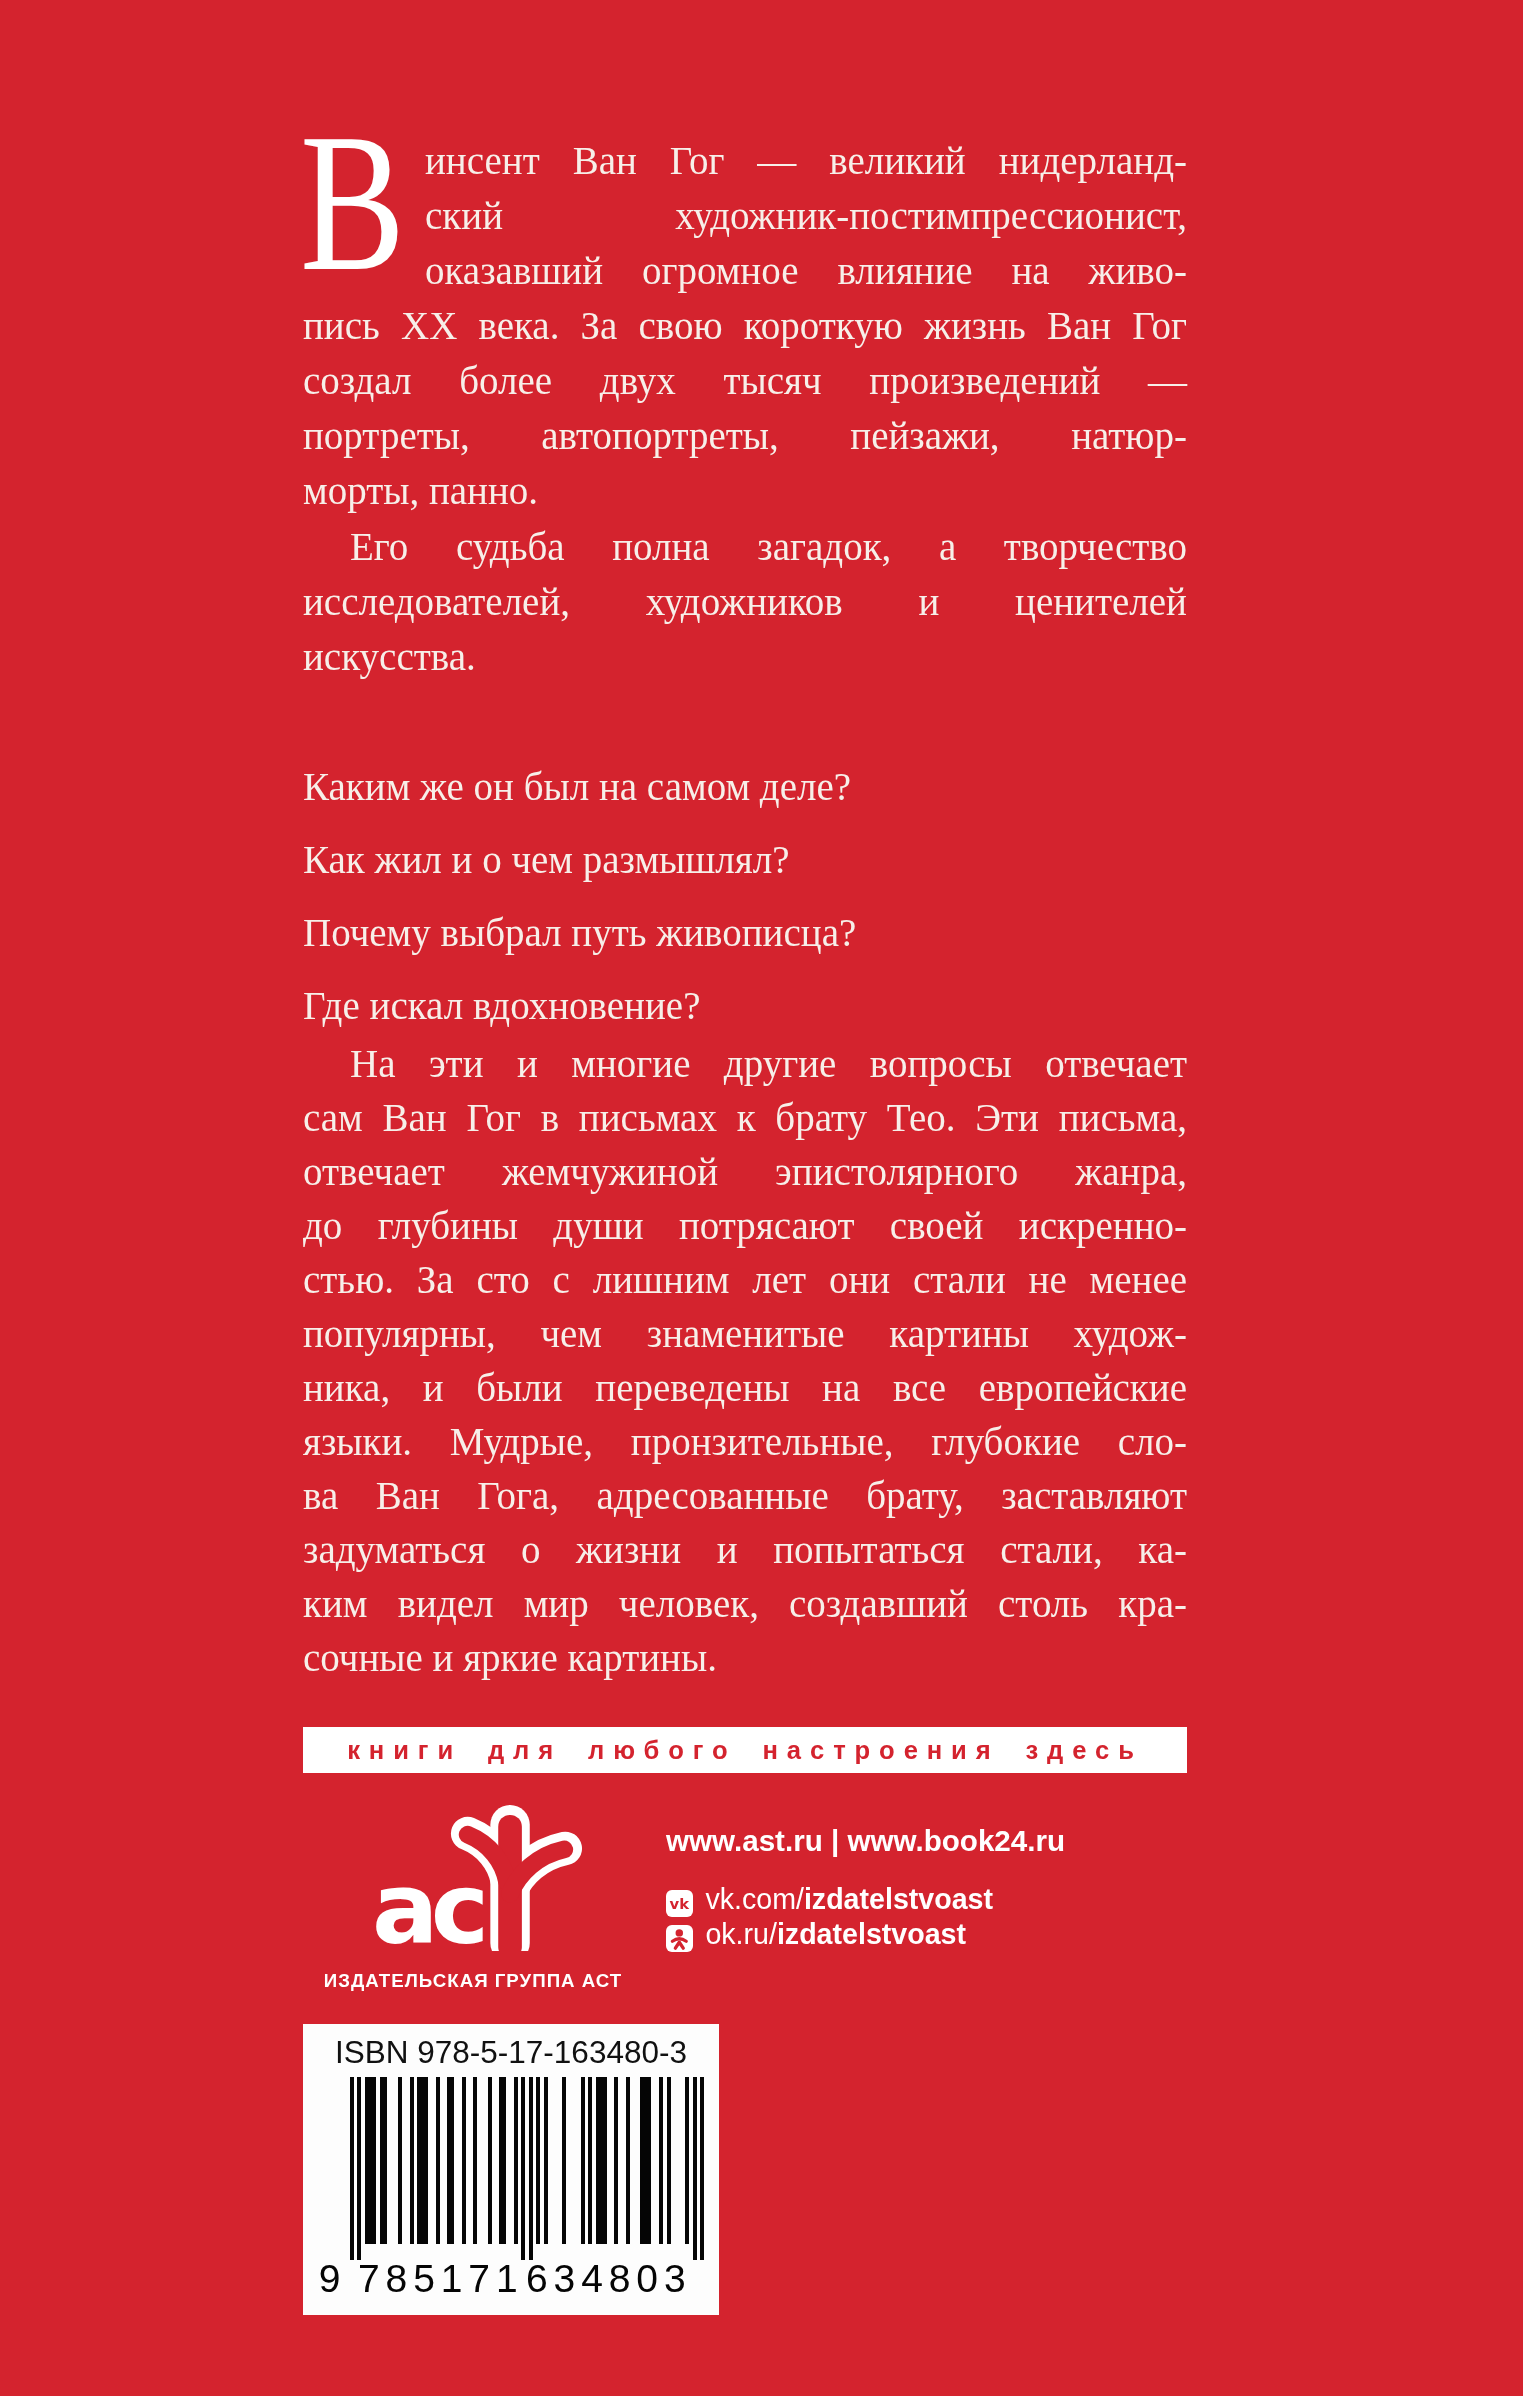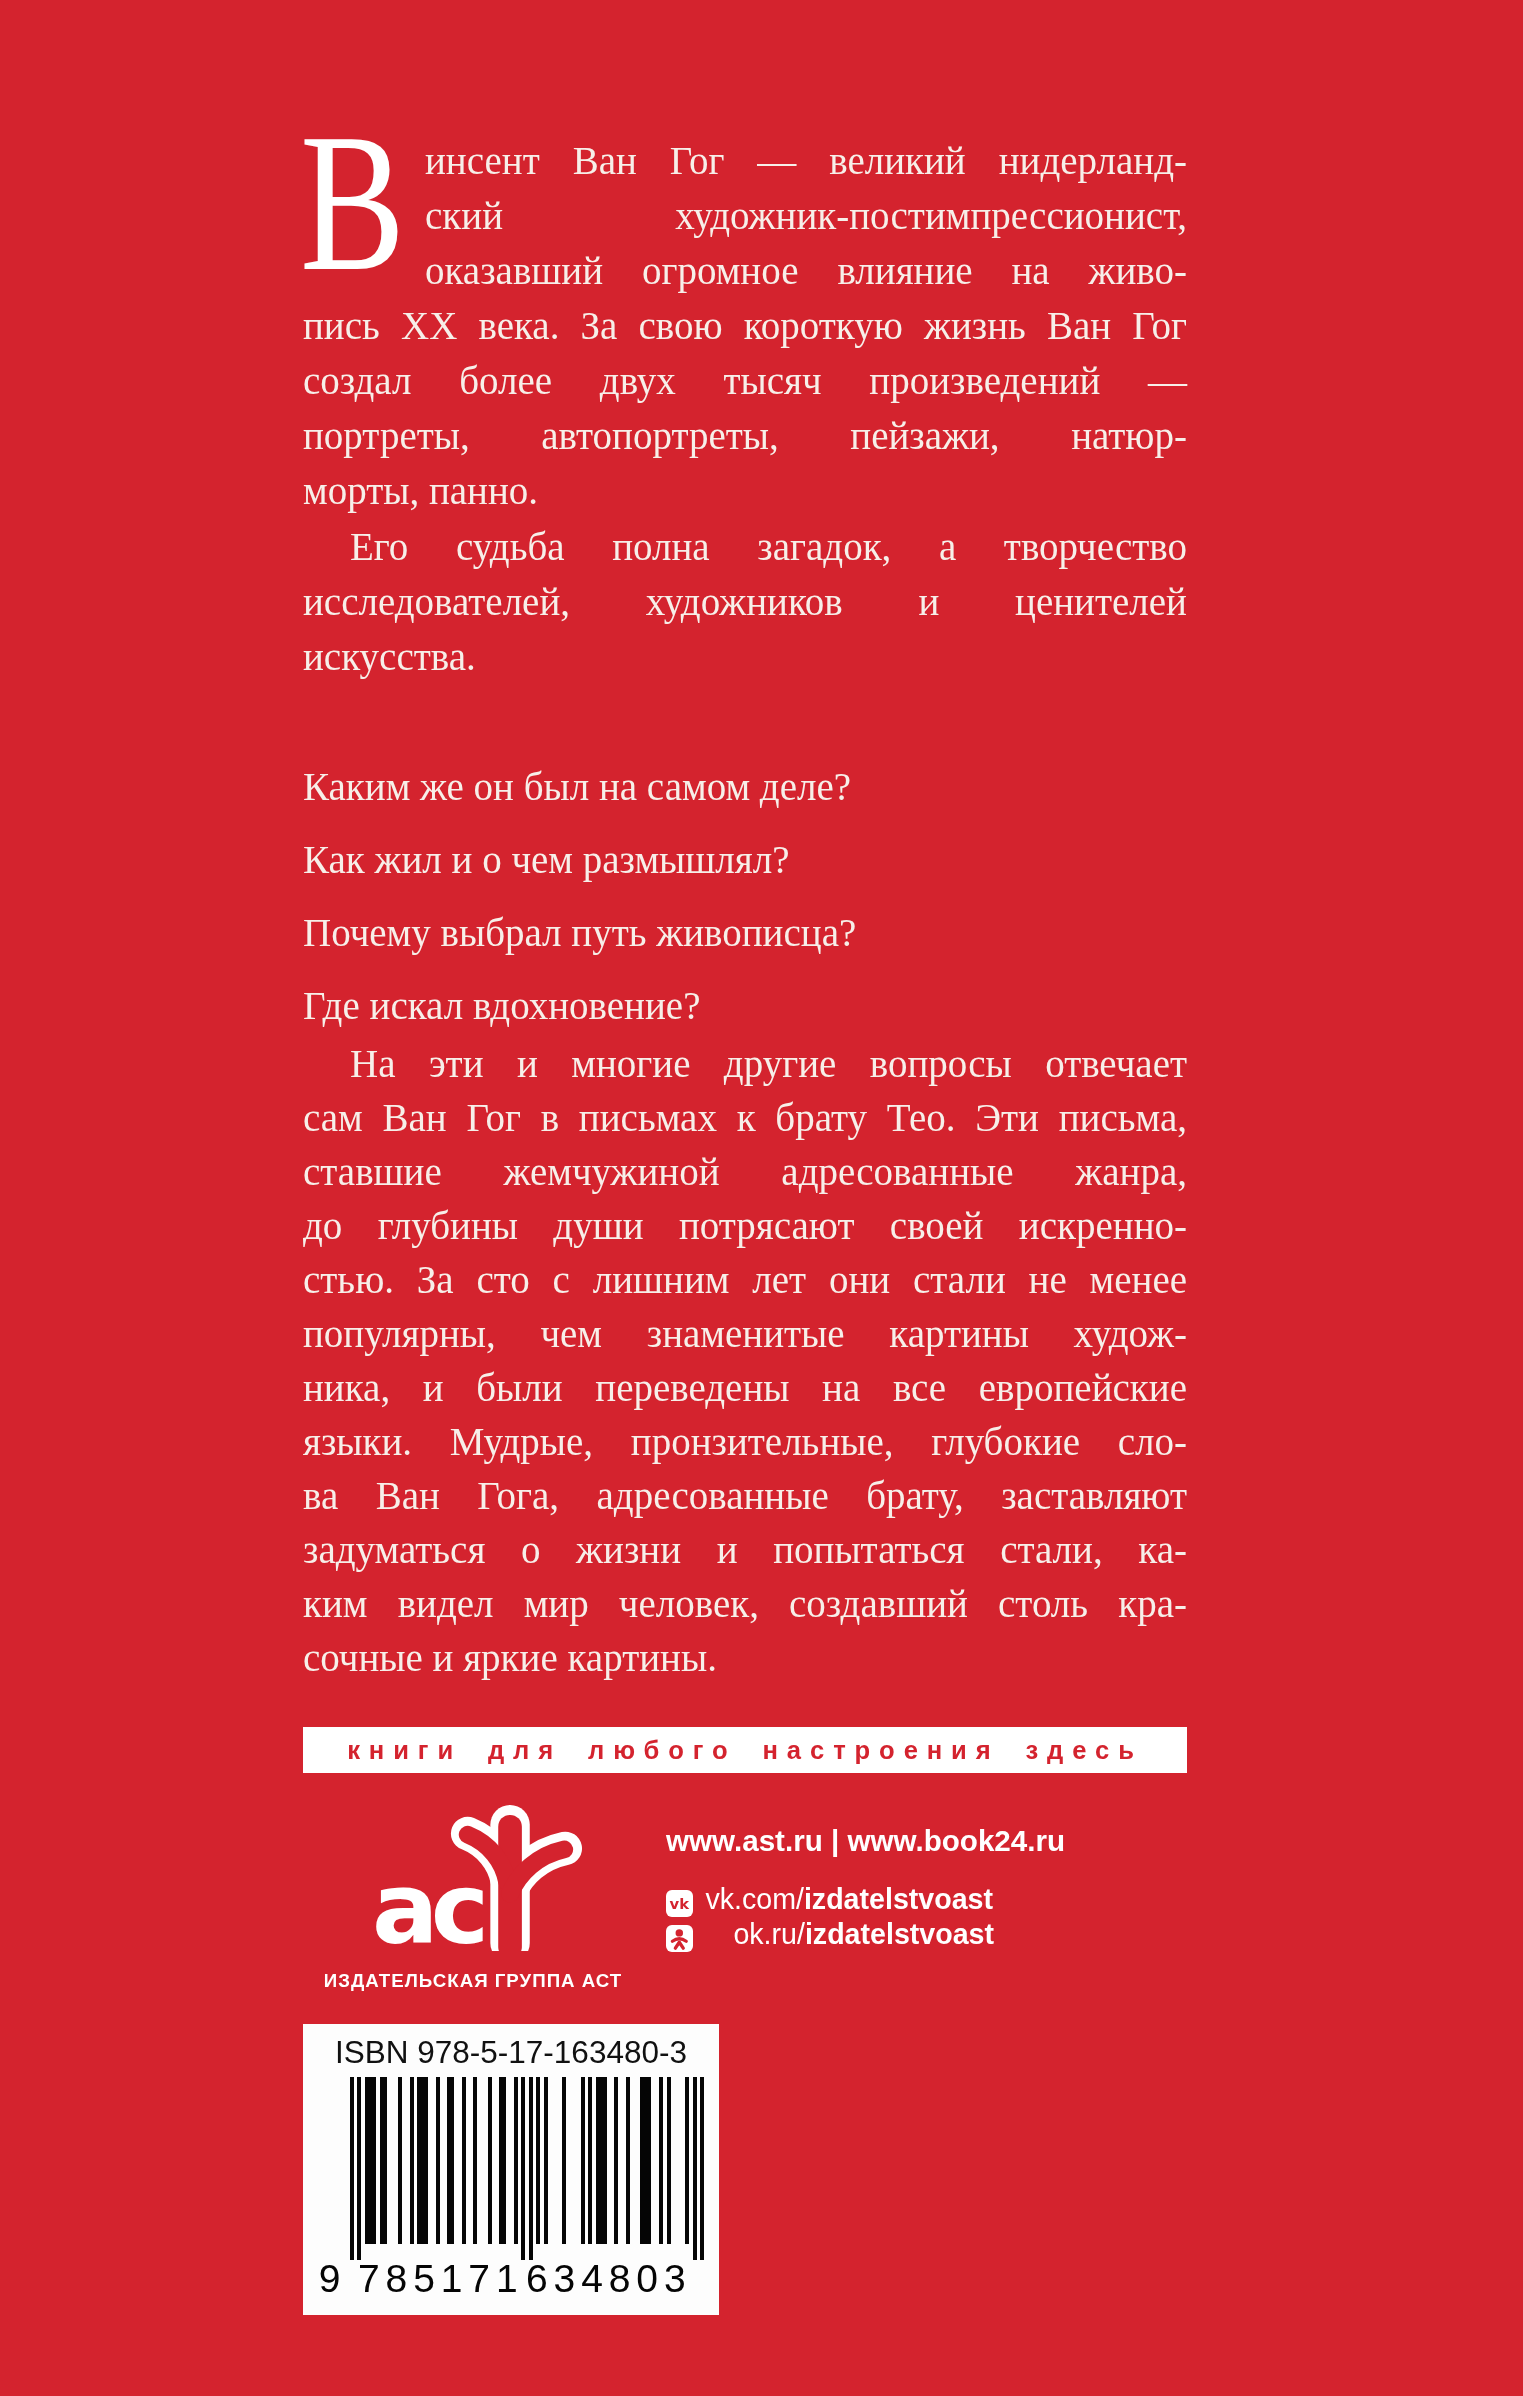--- a/index.html
+++ b/index.html
@@ -47,21 +47,21 @@
     text-align:center;
     font-family:"Liberation Sans","DejaVu Sans",sans-serif;
     font-weight:bold;font-size:18.7px;letter-spacing:1px;color:#ffffff;
     white-space:nowrap;
   }
   .links{position:absolute;left:666px;top:1824px;color:#ffffff;
     font-family:"Liberation Sans","DejaVu Sans",sans-serif;}
   .www{font-size:29.6px;font-weight:bold;white-space:nowrap;}
   .social{position:absolute;left:0;display:flex;align-items:center;white-space:nowrap;}
   .social.vk{top:59px;}
-  .social.ok{top:94px;gap:28px;}
+  .social.ok{top:94px;}
   .sicon{width:26.6px;height:26.6px;border-radius:5.9px;background:#ffffff;
     display:inline-flex;align-items:center;justify-content:center;margin-right:12.8px;margin-top:7px;}
   .social .txt{font-size:28.6px;font-weight:normal;}
   .social .txt b{font-weight:bold;}
   
   .isbn-box{position:absolute;left:303px;top:2024px;width:416px;height:291px;background:#fdfdfd;}
   .isbn-label{
     position:absolute;top:9.9px;left:0;width:100%;text-align:center;
     font-family:"Liberation Sans","DejaVu Sans",sans-serif;
     font-size:31.5px;color:#111111;white-space:nowrap;
@@ -99,21 +99,21 @@
     </div>
   <div class="textcol questions">
       <div class="tline ">Каким же он был на самом деле?</div>
       <div class="tline ">Как жил и о чем размышлял?</div>
       <div class="tline ">Почему выбрал путь живописца?</div>
       <div class="tline ">Где искал вдохновение?</div>
     </div>
   <div class="textcol para p3">
       <div class="tline j ind">На эти и многие другие вопросы отвечает</div>
       <div class="tline j">сам Ван Гог в письмах к брату Тео. Эти письма,</div>
-      <div class="tline j">ставшие жемчужиной адресованные жанра,</div>
+      <div class="tline j">отвечает жемчужиной эпистолярного жанра,</div>
       <div class="tline j">до глубины души потрясают своей искренно-</div>
       <div class="tline j">стью. За сто с лишним лет они стали не менее</div>
       <div class="tline j">популярны, чем знаменитые картины худож-</div>
       <div class="tline j">ника, и были переведены на все европейские</div>
       <div class="tline j">языки. Мудрые, пронзительные, глубокие сло-</div>
       <div class="tline j">ва Ван Гога, адресованные брату, заставляют</div>
       <div class="tline j">задуматься о жизни и попытаться стали, ка-</div>
       <div class="tline j">ким видел мир человек, создавший столь кра-</div>
       <div class="tline ">сочные и яркие картины.</div>
     </div>

